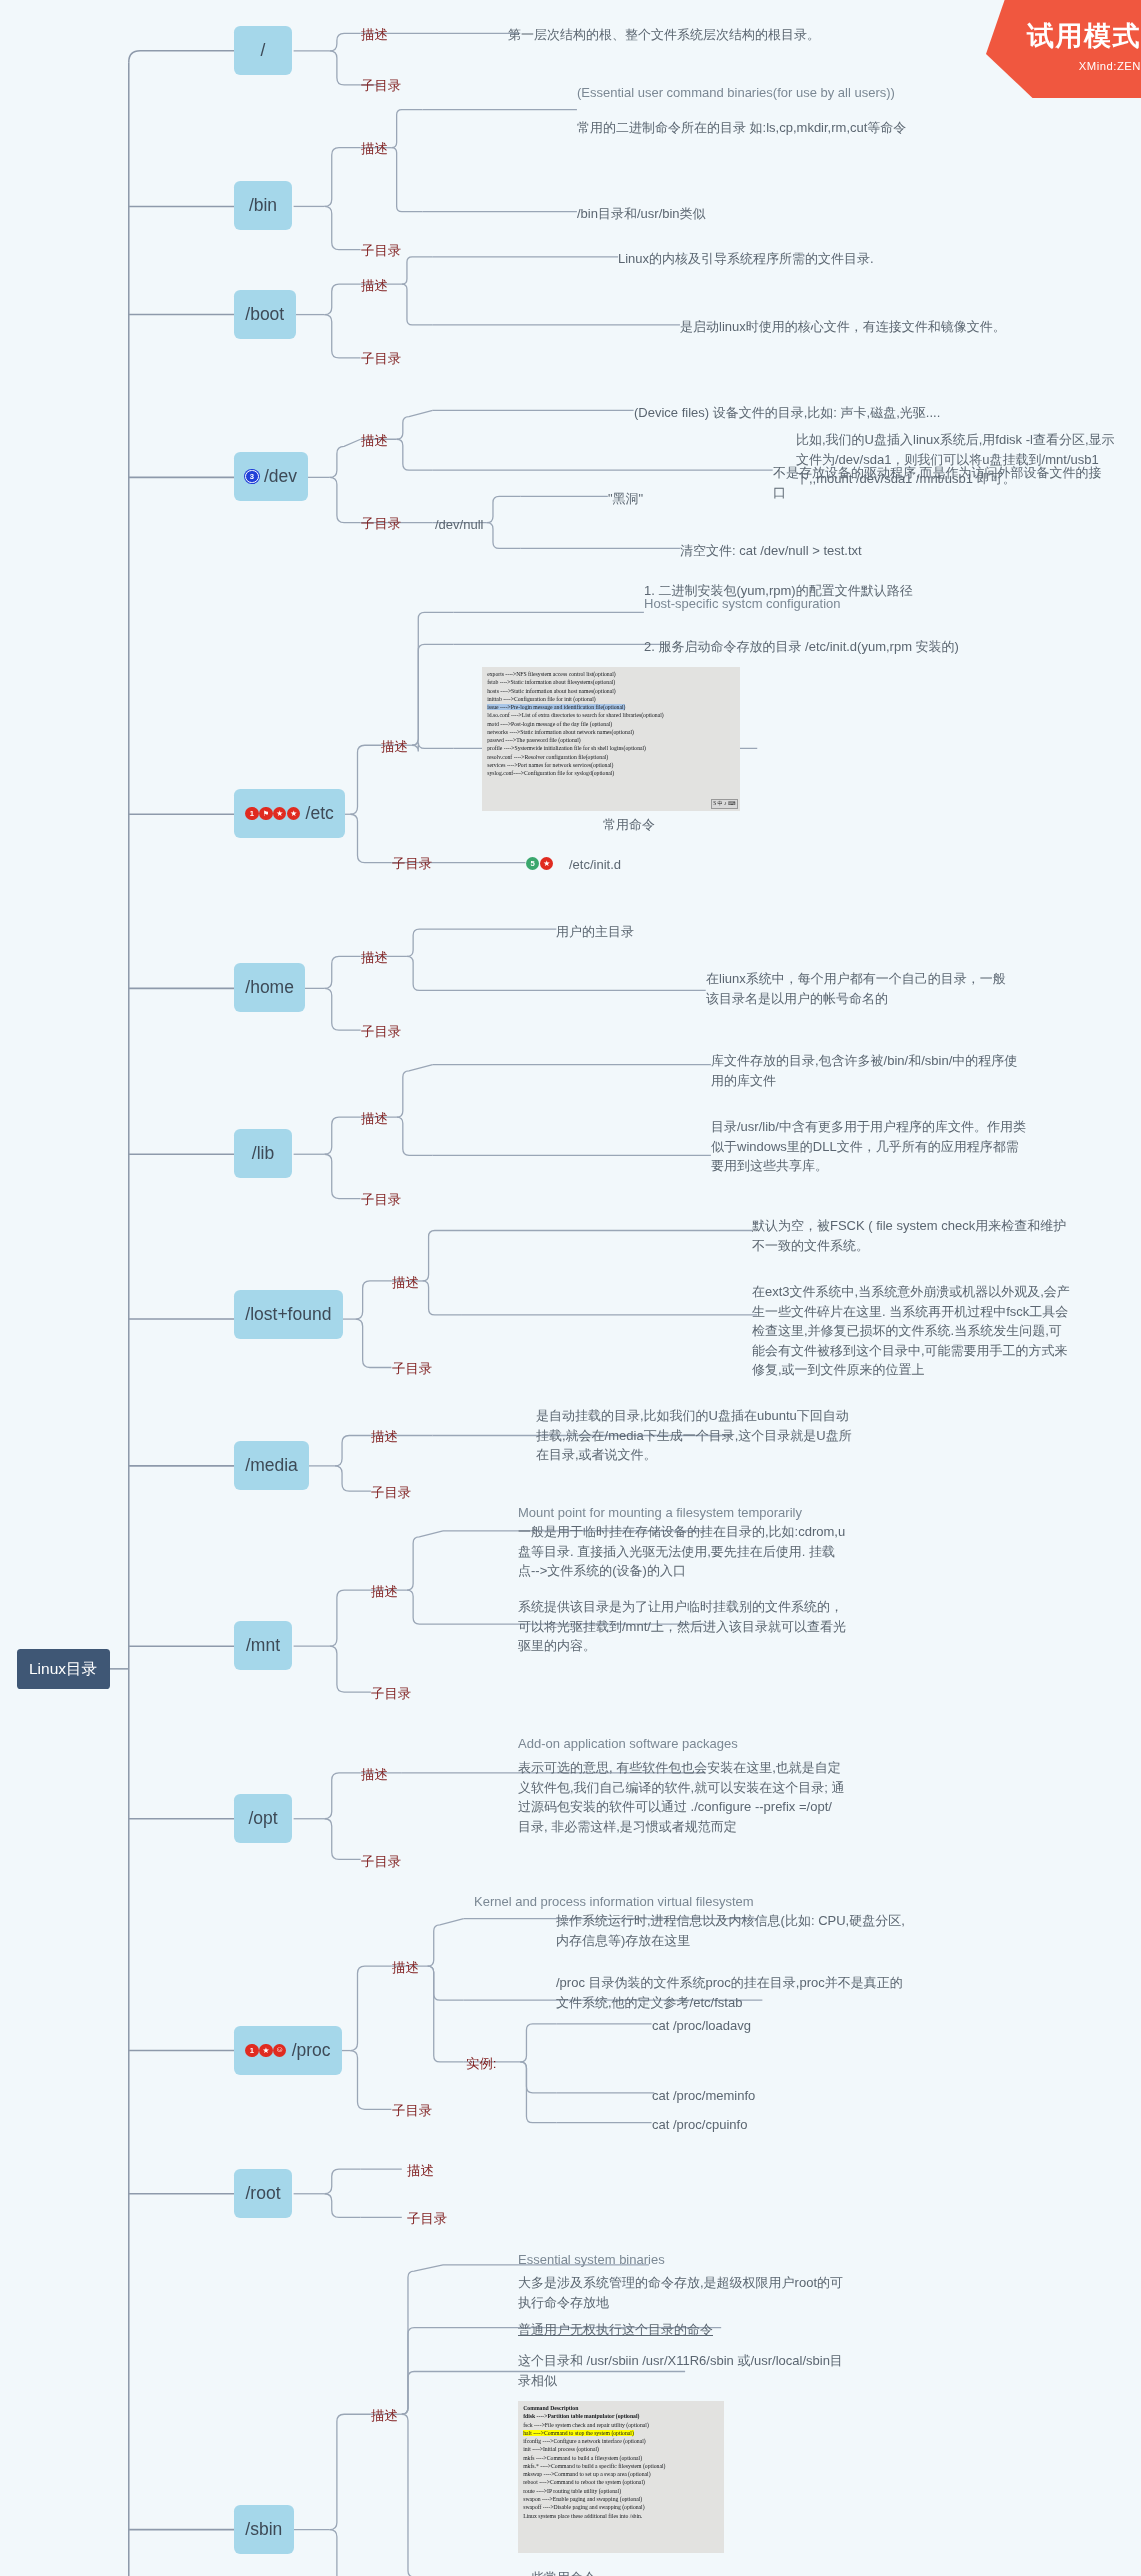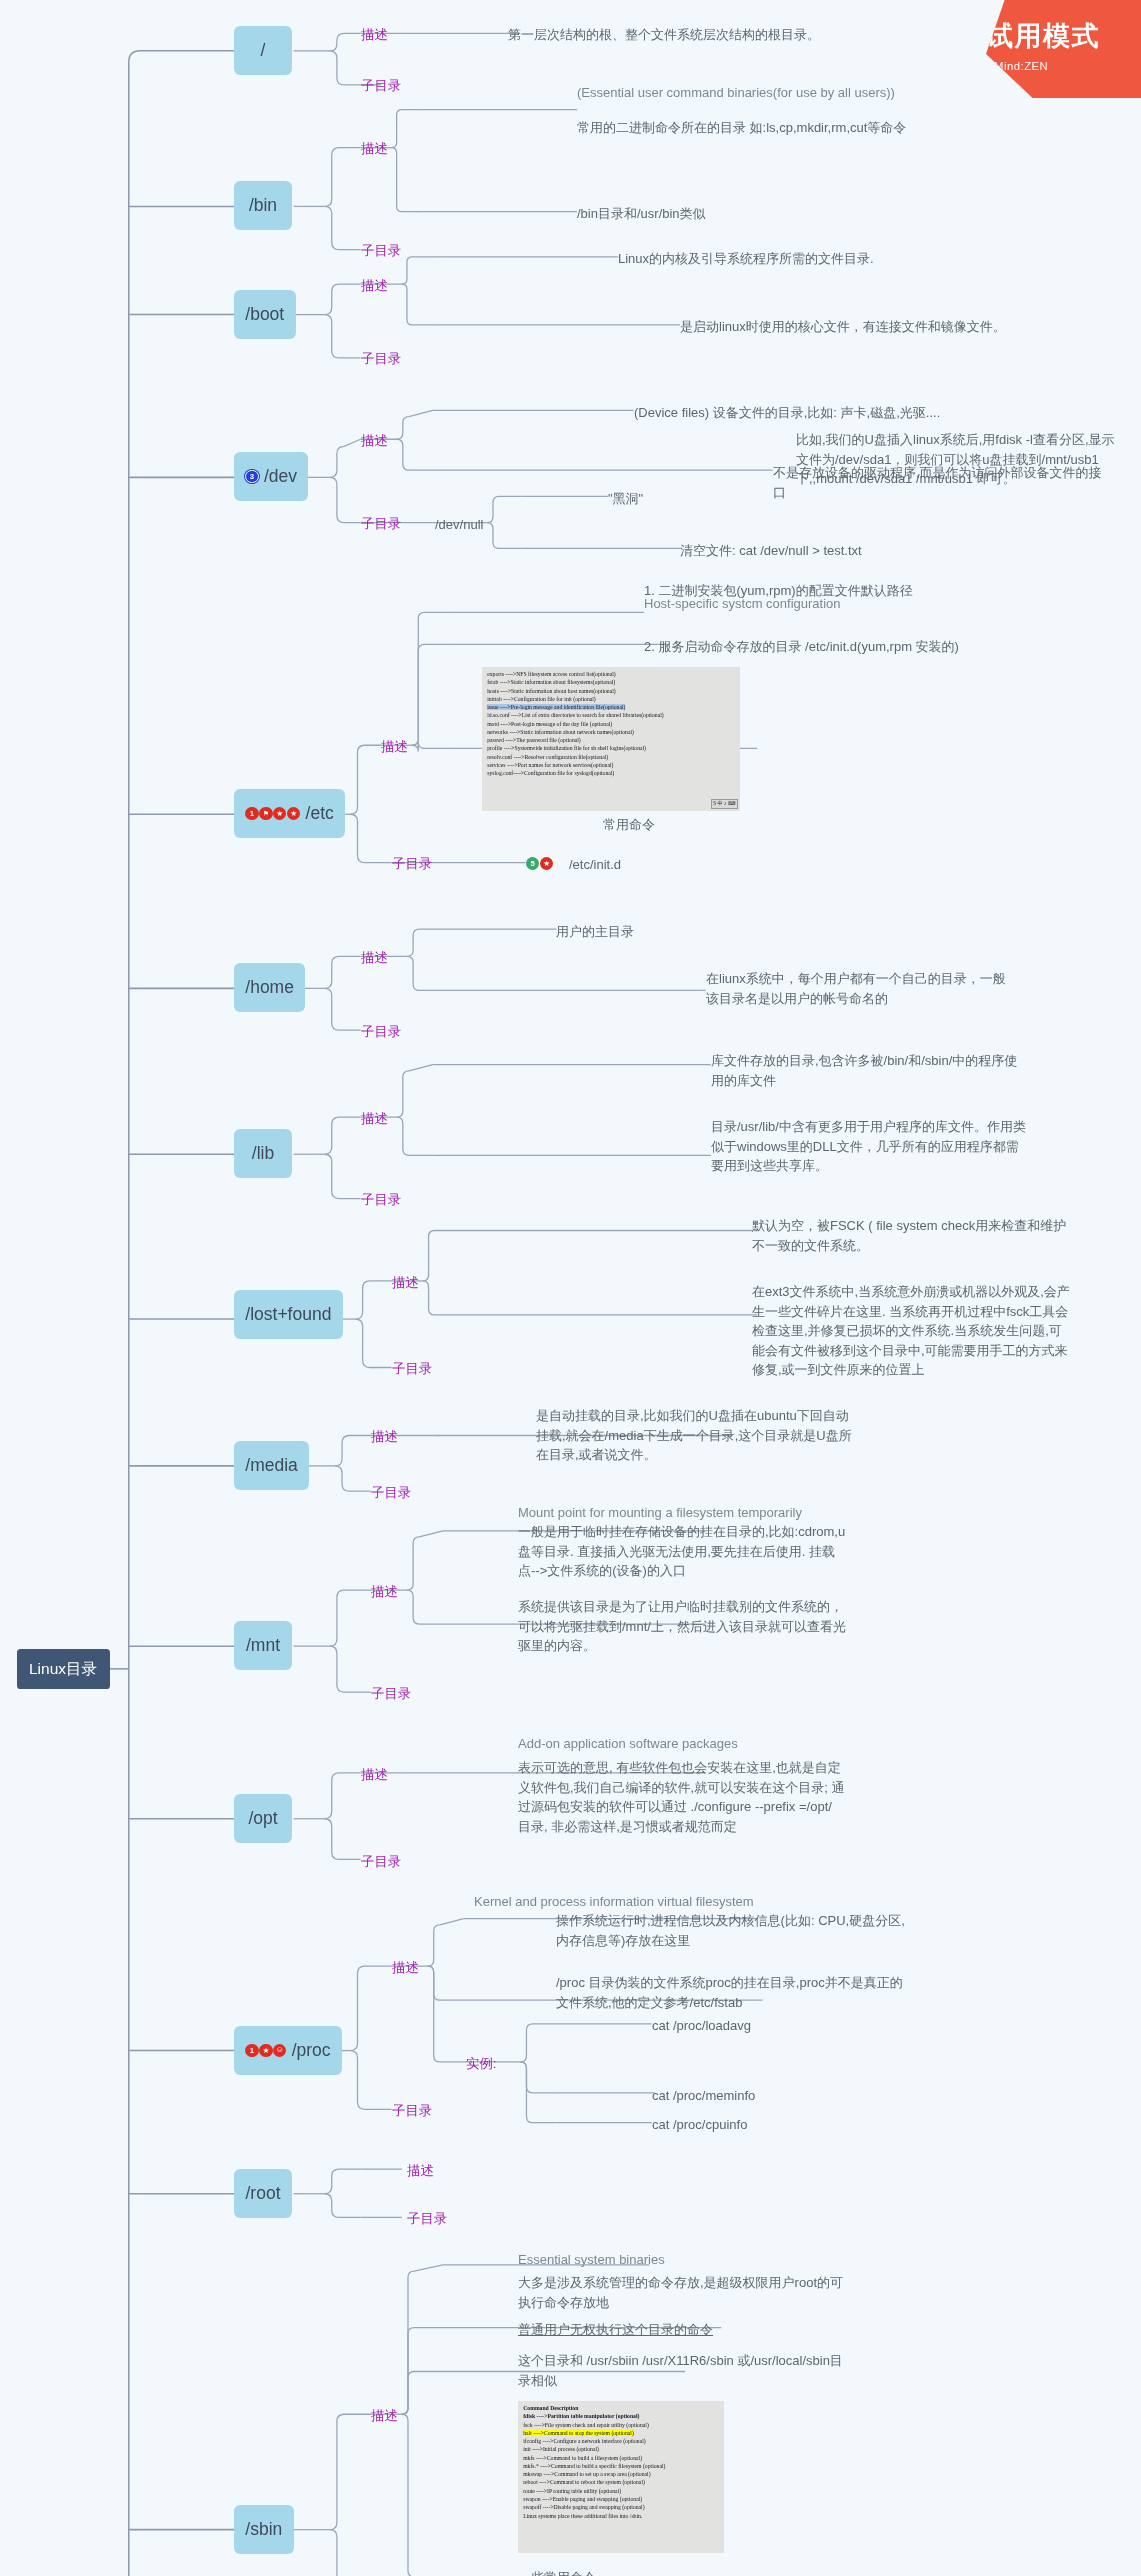--- a/index.html
+++ b/index.html
@@ -15,21 +15,21 @@
   }
 
   
   #trial-badge {
     position: absolute;
     top: 0; right: 0;
     width: 155px; height: 98px;
     background: #f0573f;
     clip-path: polygon(12% 0%, 100% 0%, 100% 100%, 30% 100%, 0% 55%);
     color: #fff;
-    text-align: left;
+    text-align: right;
     padding-top: 17.5px;
     z-index: 40;
   }
   #trial-badge .tb-title { font-size: 27px; font-weight: bold; letter-spacing: 1.5px; }
   #trial-badge .tb-sub  { font-size: 11.3px; margin-top: 6.2px; letter-spacing: 0.5px; }
 
   
   #root-node {
     position: absolute;
     left: 16.5px;
@@ -77,21 +77,21 @@
   .mk .blue  { background:#2240d8; border:1.5px solid #fff; box-shadow:0 0 0 1px #2240d8; }
   .mk .green { background:#3aa76d; }
   .mk .star::after { content:"\2605"; font-size:7.7px; }
   .mk .flag::after { content:"\2691"; font-size:7.2px; }
   .mk .smile::after{ content:"\263A"; font-size:8.2px; }
 
   
   .blabel {
     position: absolute;
     font-size: 13.4px;
-    color: #a21caf;
+    color: #7f1d1d;
     white-space: nowrap;
     z-index: 6;
   }
 
   
   .leaf {
     position: absolute;
     font-size: 13px;
     line-height: 1.5;
     color: #5b6671;

